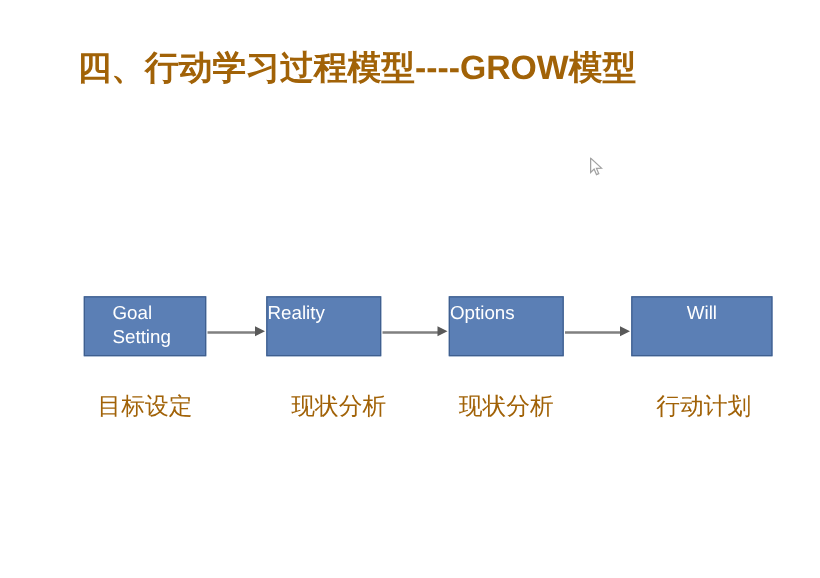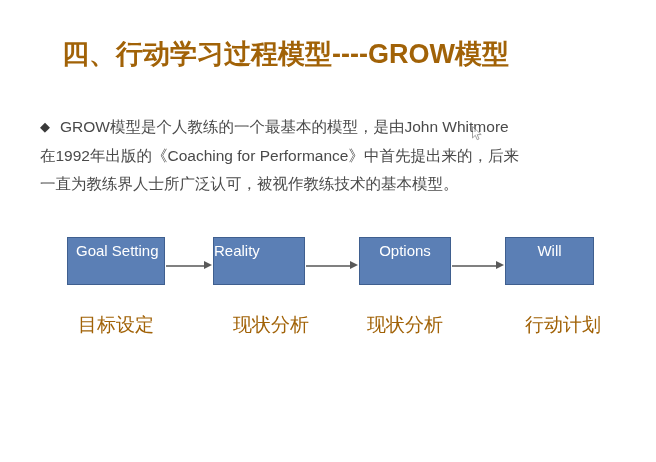--- a/index.html
+++ b/index.html
@@ -71,24 +71,24 @@
     top: 9px;
     height: 48px;
     background: #5b7fb5;
     border: 1px solid #3f5f8f;
     box-sizing: border-box;
     color: #ffffff;
     font-size: 15px;
     line-height: 19px;
     padding-top: 3px;
   }
-  .flow-box.b0 { left: 67px;  width: 98px; text-align: left; padding-left: 8px; }
+  .flow-box.b0 { left: 67px;  width: 98px; text-align: left; padding-left: 22px; }
   .flow-box.b1 { left: 213px; width: 92px; text-align: left; }
-  .flow-box.b2 { left: 359px; width: 92px; text-align: center; }
-  .flow-box.b3 { left: 505px; width: 89px; text-align: center; }
+  .flow-box.b2 { left: 359px; width: 92px; text-align: left; }
+  .flow-box.b3 { left: 505px; width: 113px; text-align: center; }
 
   .arrow {
     position: absolute;
     top: 33px;
     height: 9px;
   }
   .arrow.a0 { left: 166px; width: 46px; }
   .arrow.a1 { left: 306px; width: 52px; }
   .arrow.a2 { left: 452px; width: 52px; }
   .arrow .shaft {
@@ -133,27 +133,20 @@
     pointer-events: none;
   }
 </style>
 </head>
 <body>
 
 <div class="slide">
 
   <div class="slide-title">四、行动学习过程模型----GROW模型</div>
 
-  <div class="body-block">
-    <div class="body-line">
-      <span class="bullet-diamond">◆</span><span>GROW模型是个人教练的一个最基本的模型，是由John Whitmore</span>
-    </div>
-    <div class="body-line">在1992年出版的《Coaching for Performance》中首先提出来的，后来</div>
-    <div class="body-line">一直为教练界人士所广泛认可，被视作教练技术的基本模型。</div>
-  </div>
 
   <div class="flow">
 
     <div class="flow-box b0">Goal Setting</div>
     <div class="flow-box b1">Reality</div>
     <div class="flow-box b2">Options</div>
     <div class="flow-box b3">Will</div>
 
     <div class="arrow a0">
       <div class="shaft"></div>

